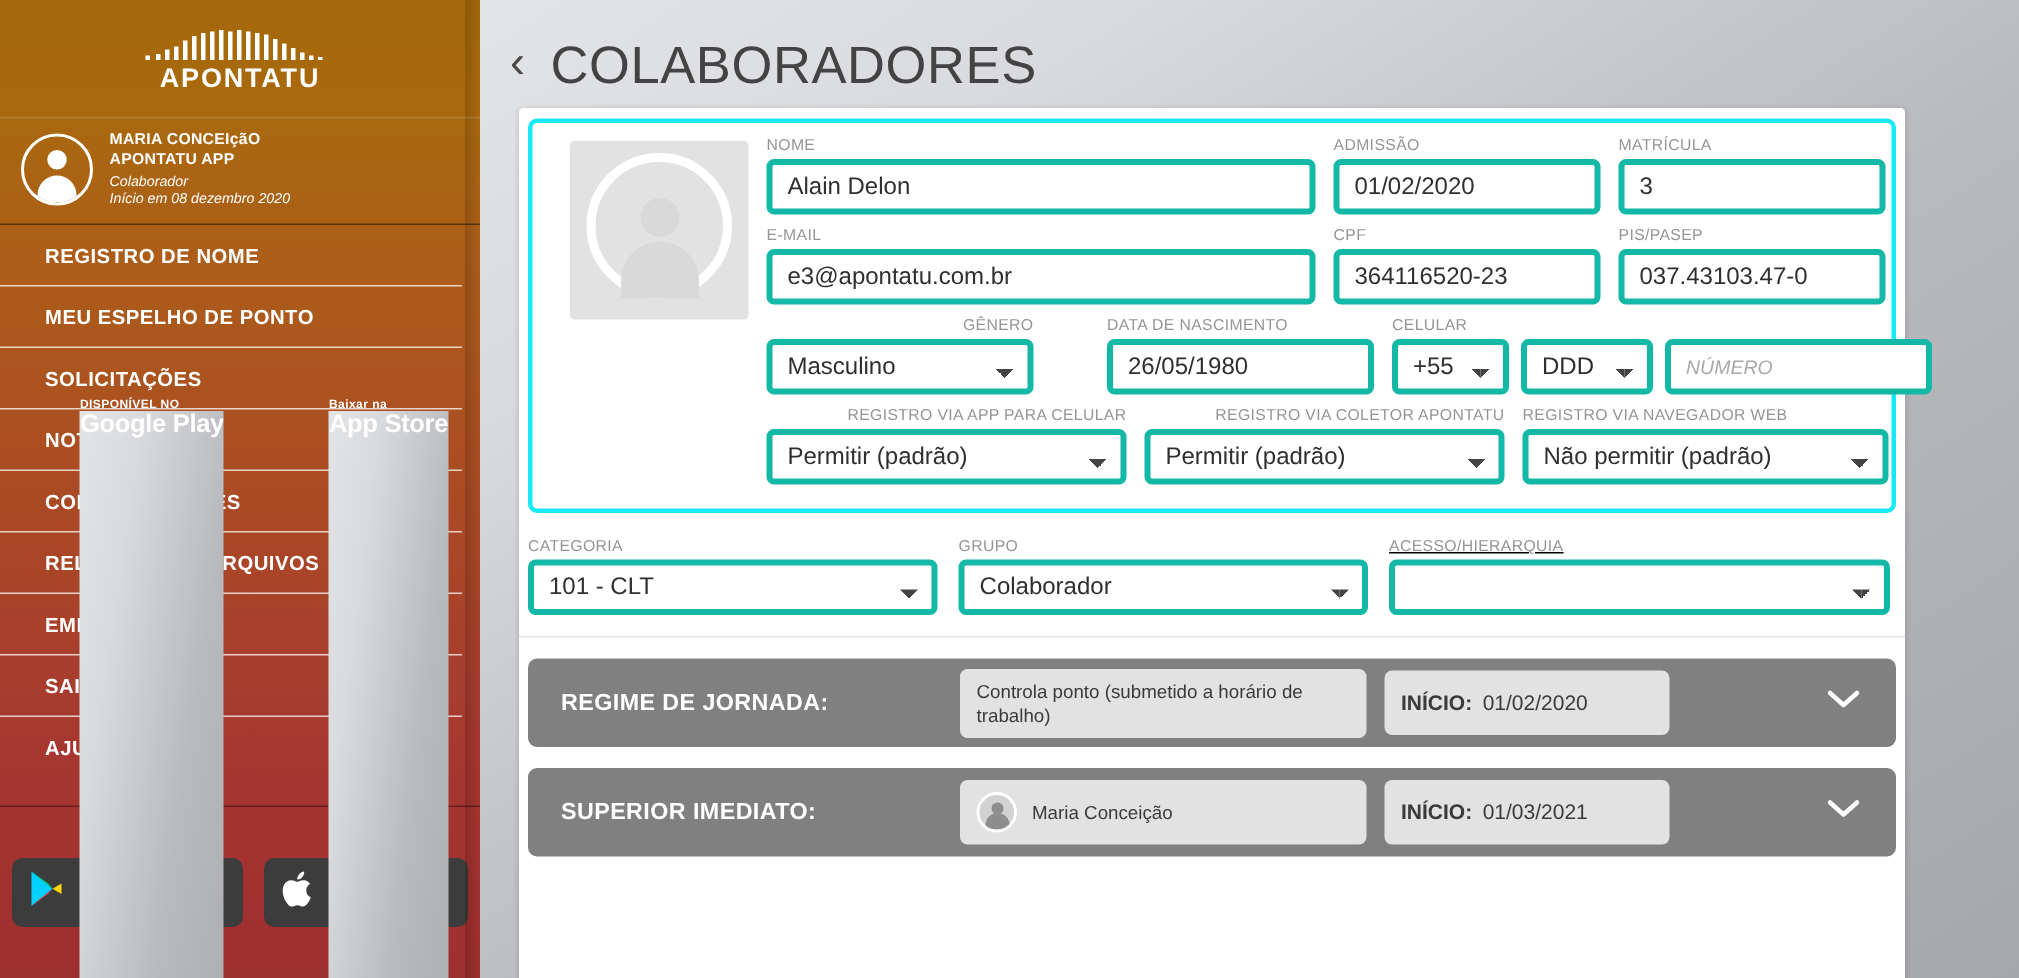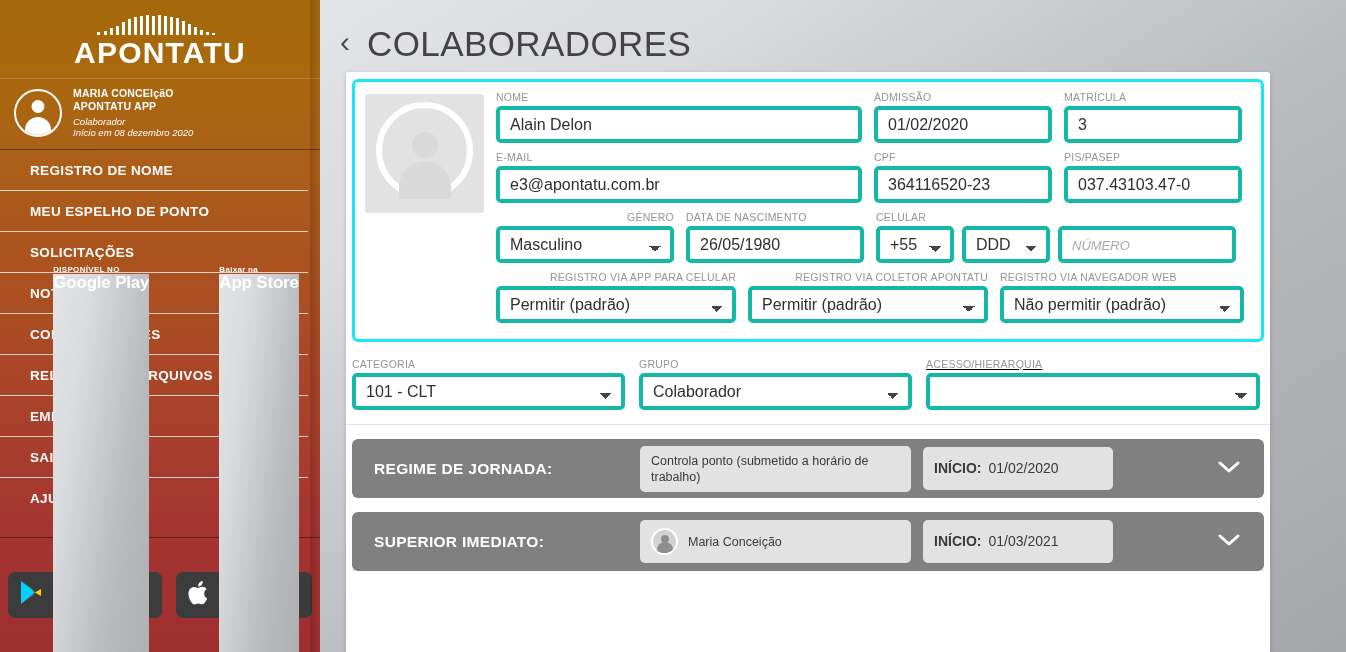--- a/index.html
+++ b/index.html
@@ -23,21 +23,21 @@
     content:""; position:absolute; right:0; top:0; width:10px; height:100%;
     background:linear-gradient(to right, rgba(0,0,0,0.16), rgba(0,0,0,0));
   }
   .logo-wrap {
     height: 79px; display: flex; align-items: center; justify-content: center;
     border-bottom: 1px solid rgba(255,255,255,0.18);
   }
   .logo { text-align: center; line-height: 1; margin-top: 4px; }
   .logo .bars { display: block; height: 22px; margin-bottom: 1px; }
   .logo .name {
-    font-size: 30px; font-weight: bold; letter-spacing: 1.2px; color: #fff;
+    font-size: 18px; font-weight: bold; letter-spacing: 1.2px; color: #fff;
     font-family: "Liberation Sans", sans-serif;
   }
 
   .profile {
     display: flex; align-items: center; gap: 11px;
     padding: 12px 14px 14px 14px; height: 71px;
     border-bottom: 1px solid rgba(0,0,0,0.45);
   }
   .avatar-circle {
     width: 48px; height: 48px; border-radius: 50%;
@@ -101,21 +101,21 @@
     background: #fff; border-radius: 3px;
     box-shadow: 0 1px 4px rgba(0,0,0,.18);
     min-height: 590px;
   }
 
   
   .highlight-box {
     margin: 7px 6px 0 6px;
     border: 3px solid #19e9f5;
     border-radius: 6px;
-    padding: 9px 10px 16px 10px;
+    padding: 9px 10px 16px 25px;
     display: flex; gap: 12px;
     position: relative;
     background: #fff;
   }
   .photo-box {
     width: 119px; height: 119px; background: #e2e2e2; border-radius: 3px;
     flex: 0 0 119px; position: relative; overflow: hidden; margin-top: 3px;
   }
   .photo-box .ring {
     position: absolute; left: 11px; top: 8px; width: 97px; height: 97px;
@@ -155,21 +155,21 @@
       calc(100% - 9px) 16px;
     background-size: 6px 6px, 6px 6px;
     background-repeat: no-repeat;
   }
   select.fctrl.empty-sel { color: #2f2f2f; }
 
   .w-nome { width: 366px; }
   .w-adm  { width: 178px; }
   .w-mat  { width: 178px; }
   .w-gen  { width: 178px; align-items: flex-end; }
-  .w-nasc { width: 178px; }
+  .w-nasc { width: 178px; margin-left: 37px; }
   .w-ddi  { width: 78px; }
   .w-ddd  { width: 88px; }
   .w-num  { width: 178px; }
   .w-reg  { width: 240px; align-items: flex-end; }
   .w-reg3 { width: 244px; }
 
   .cel-wrap { display: flex; gap: 8px; }
 
   
   .band2 {

